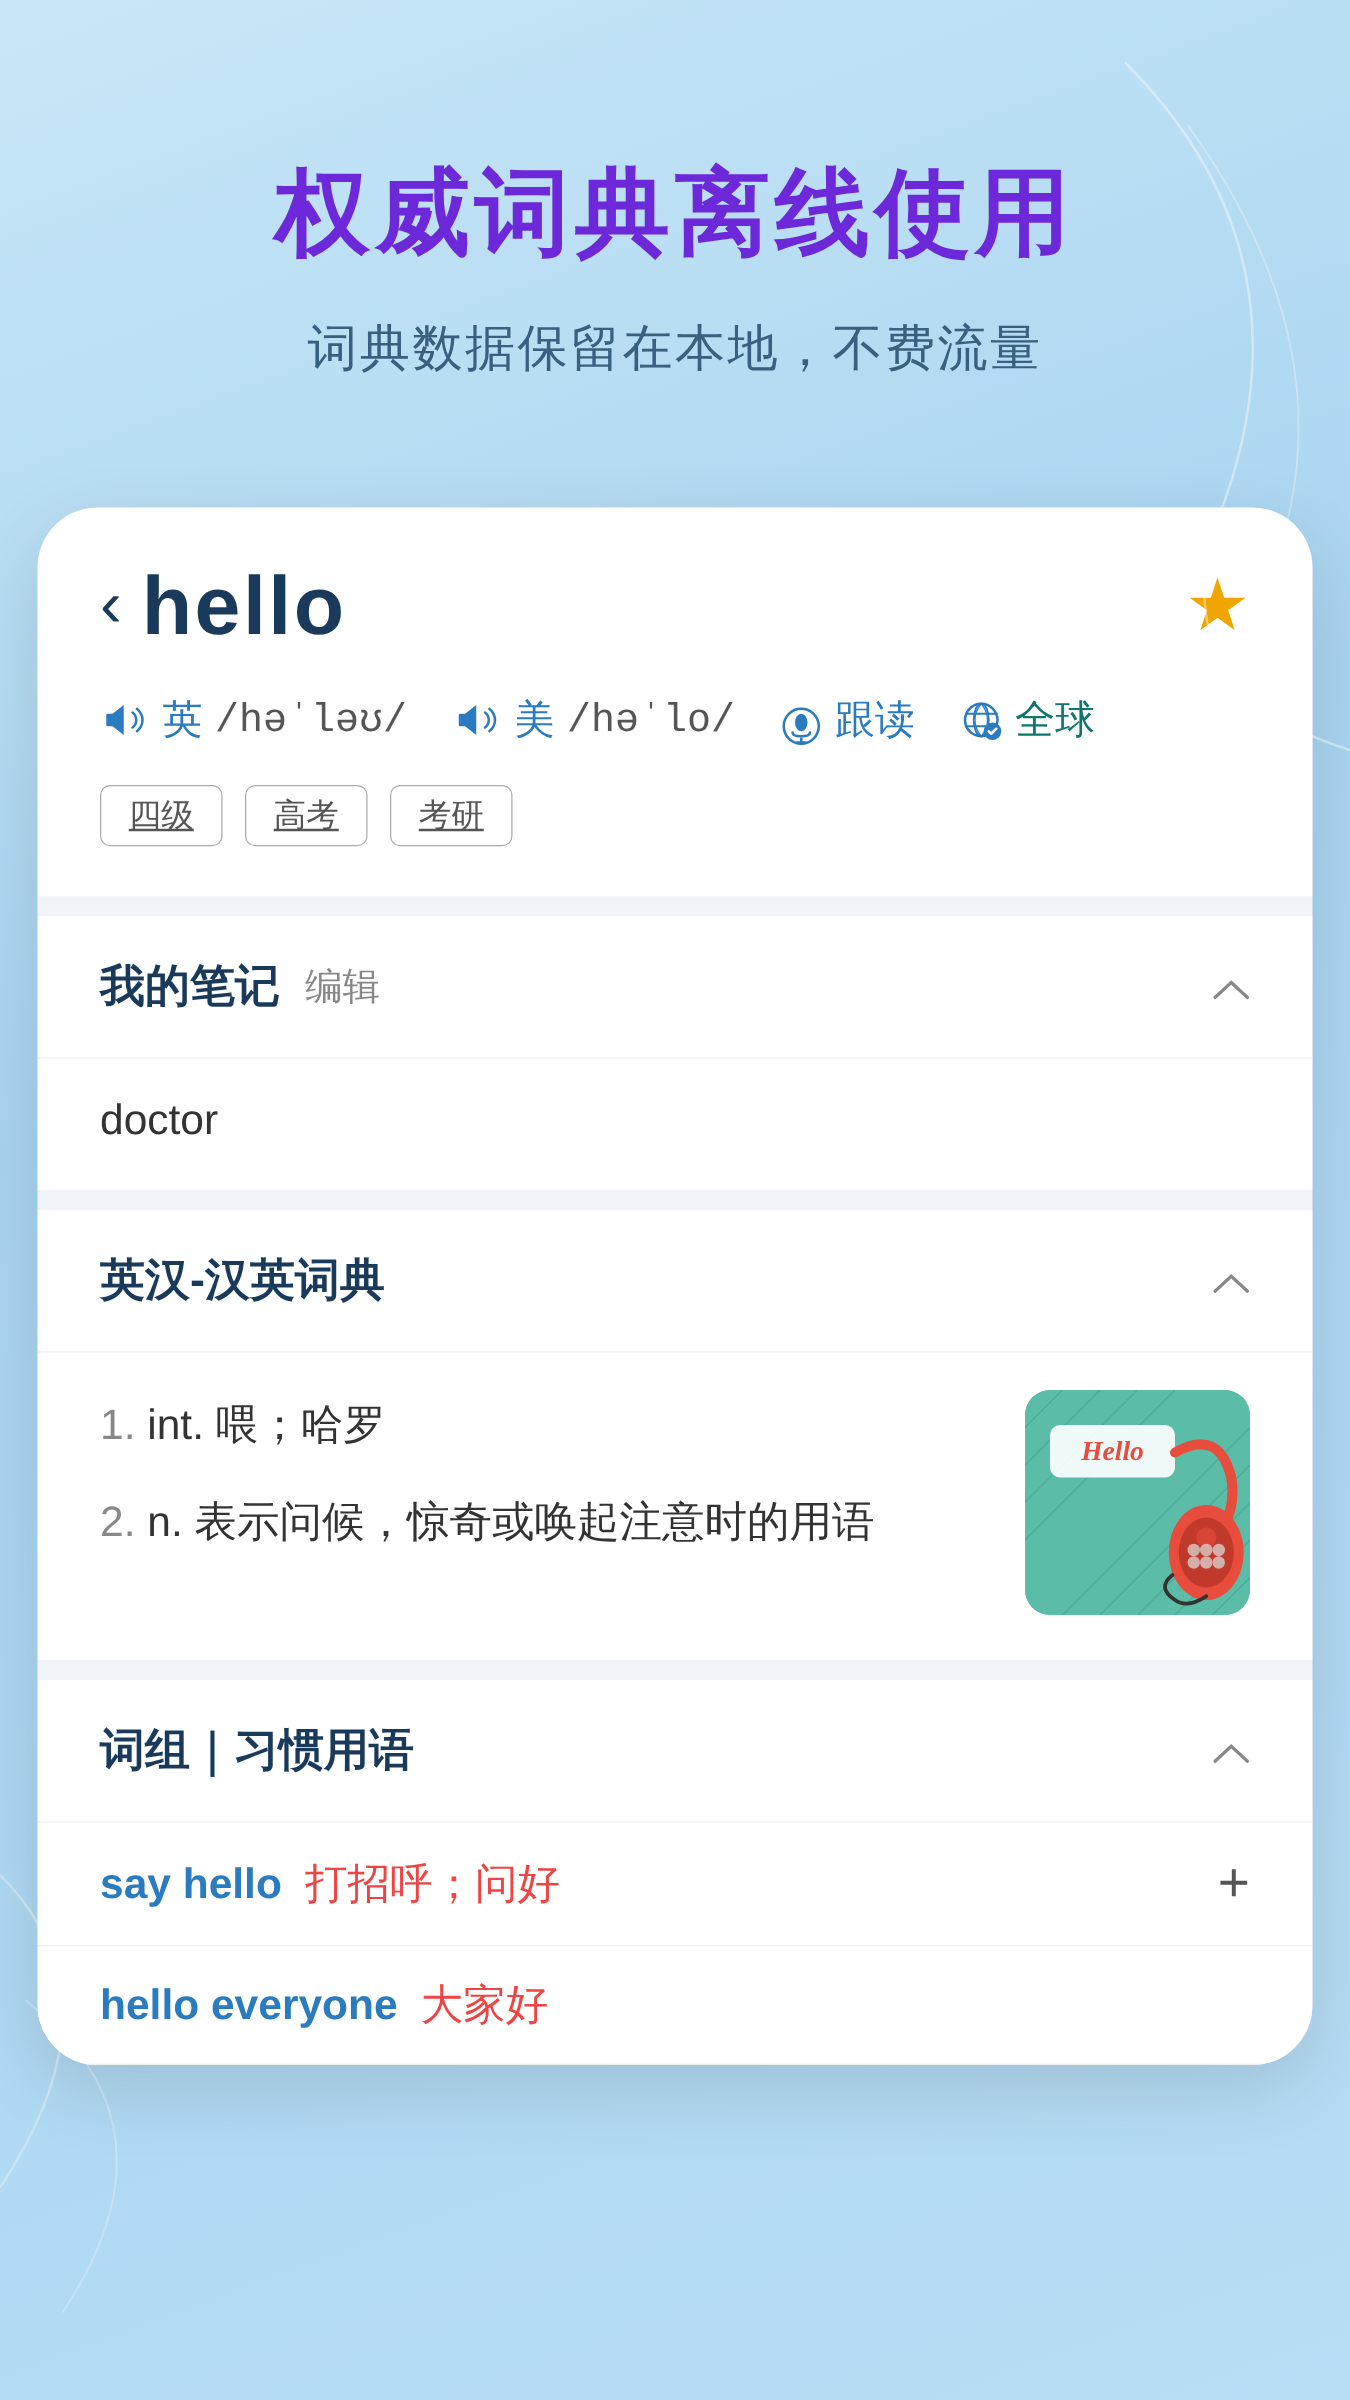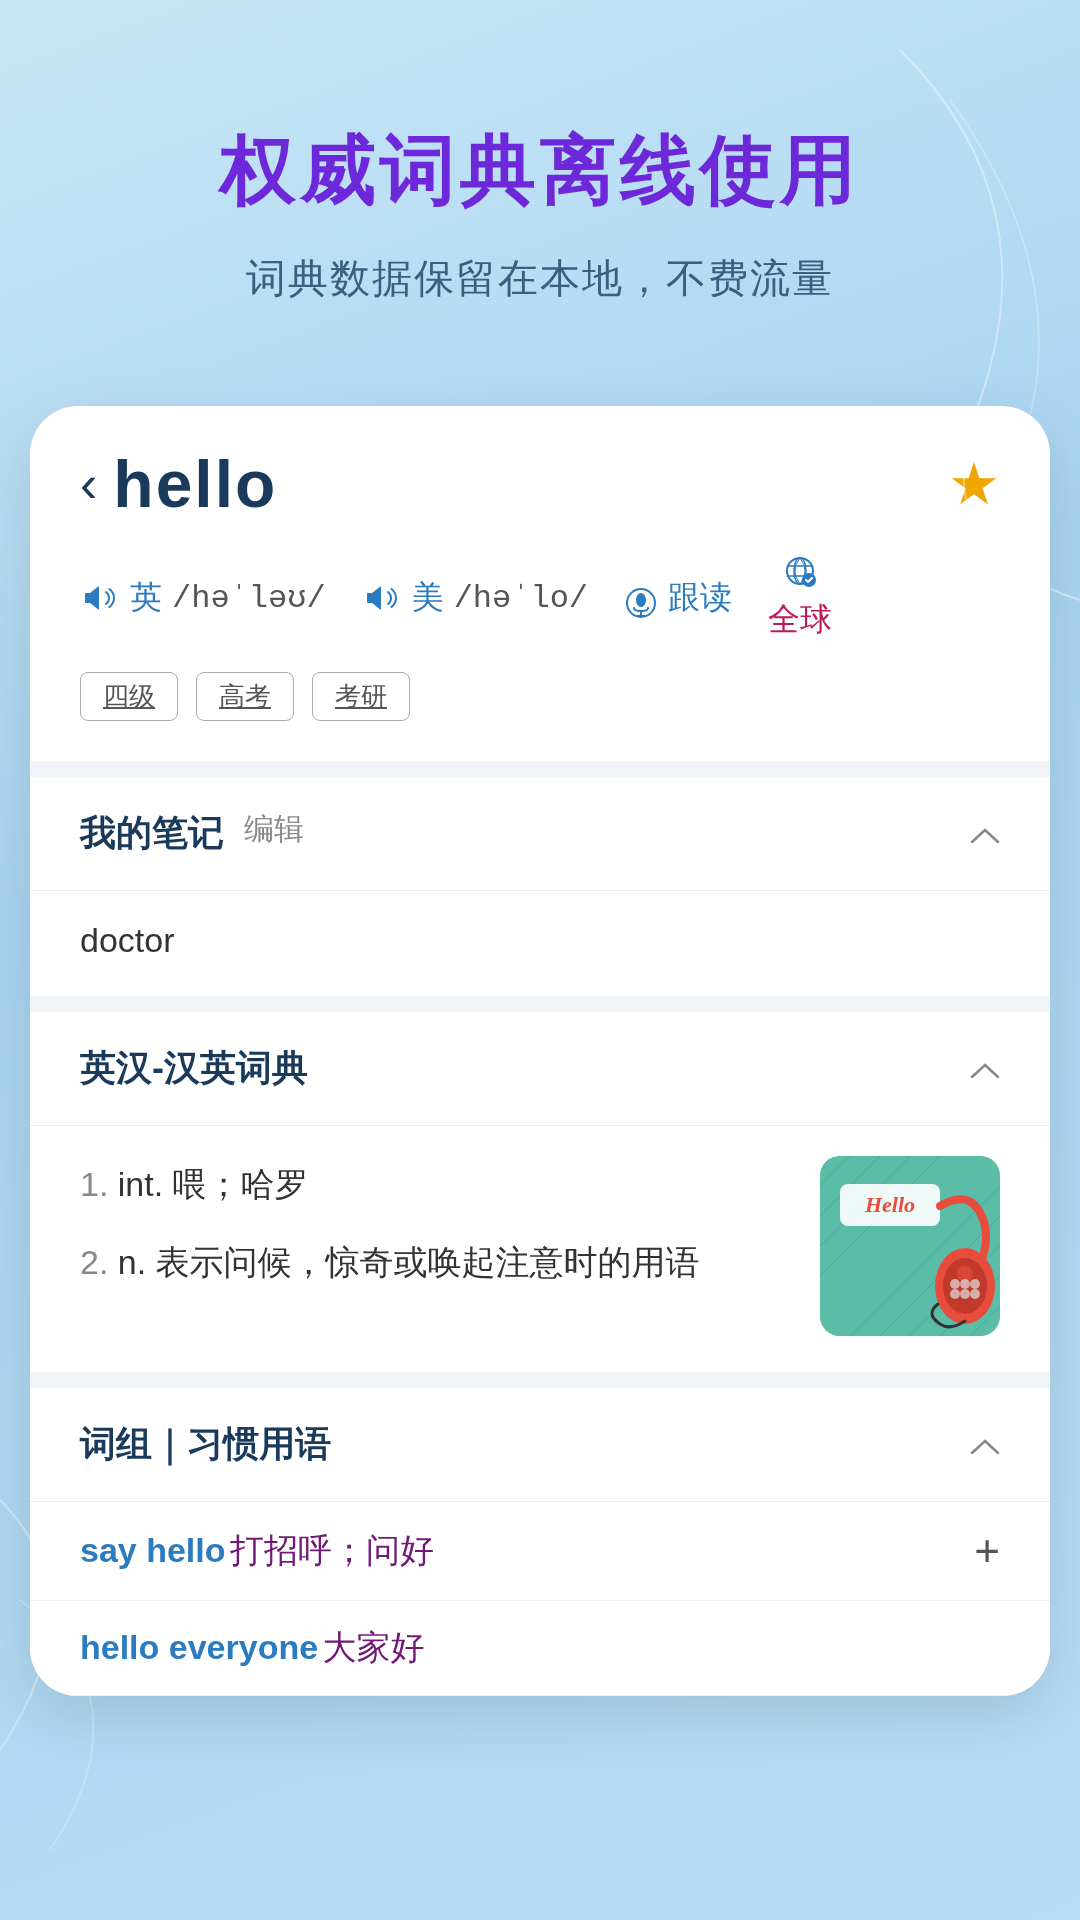--- a/index.html
+++ b/index.html
@@ -130,23 +130,22 @@
       align-items: flex-end;
       gap: 10px;
       color: #2a7bbf;
       font-size: 32px;
     }
 
     .global-item {
       display: flex;
       align-items: center;
       gap: 10px;
-      color: #be185d;
+      color: #0f766e;
       font-size: 32px;
-      flex-direction: column;
     }
 
     
     .tags-row {
       display: flex;
       gap: 18px;
     }
 
     .tag {
       border: 1.5px solid #aaa;
@@ -178,20 +177,21 @@
     }
 
     .section-edit {
       font-size: 30px;
       color: #888;
       margin-left: 20px;
     }
 
     .section-title-row {
       display: flex;
+      align-items: center;
     }
 
     .chevron-up {
       color: #888;
       font-size: 36px;
     }
 
     .section-content {
       padding: 30px 50px 36px;
     }
@@ -275,21 +275,22 @@
     .phrase-text {
       font-size: 34px;
     }
 
     .phrase-en {
       color: #2a7bbf;
       font-weight: 600;
     }
 
     .phrase-cn {
-      color: #701a75;
+      color: #ef4444;
+      margin-left: 14px;
       text-align: right;
     }
 
     .phrase-add {
       color: #555;
       font-size: 44px;
       font-weight: 300;
     }
 
     

